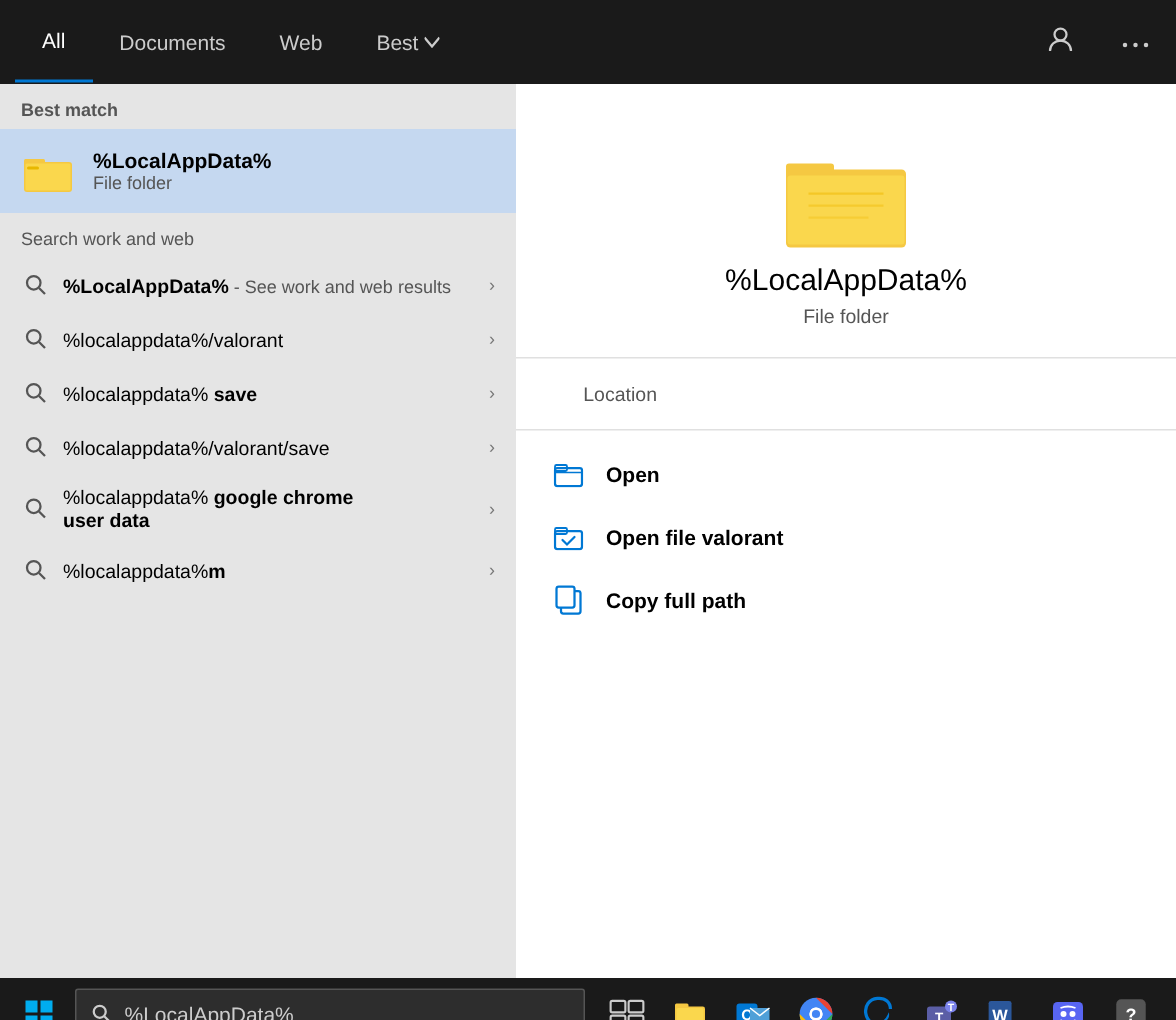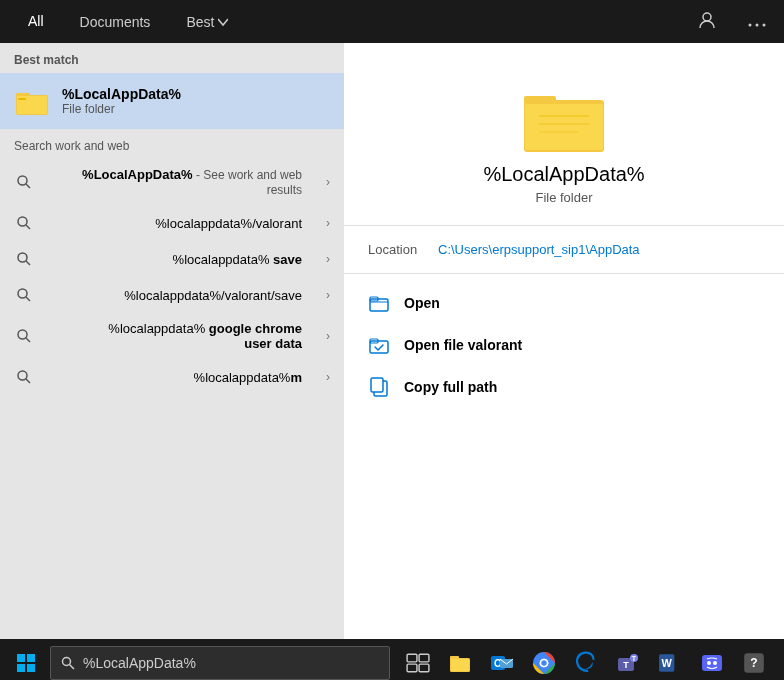--- a/index.html
+++ b/index.html
@@ -3,21 +3,21 @@
   <meta charset="utf-8">
   <style>
     * { margin: 0; padding: 0; box-sizing: border-box; }
     body { width: 784px; height: 680px; font-family: 'Segoe UI', sans-serif; background: #000; overflow: hidden; }
 
     
     .top-nav {
       display: flex;
       align-items: center;
       background: #1a1a1a;
-      height: 43px;
+      height: 56px;
       padding: 5px 10px;
     }
     .nav-tab {
       color: #ccc;
       padding: 0 18px;
       height: 53px;
       display: flex;
       align-items: center;
       cursor: pointer;
       font-size: 14px;
@@ -84,22 +84,21 @@
       color: #555;
       padding: 10px 14px 6px;
       font-weight: 400;
     }
 
     .search-result-item {
       display: flex;
       align-items: center;
       padding: 8px 14px;
       cursor: pointer;
-      gap: 24px;
-      text-align: right;
+      gap: 8px;
     }
     .search-icon-circle {
       width: 20px;
       height: 20px;
       flex-shrink: 0;
       display: flex;
       align-items: center;
       justify-content: center;
       color: #555;
     }
@@ -142,21 +141,22 @@
       height: 1px;
       background: #e0e0e0;
       margin-bottom: 16px;
     }
 
     .location-row {
       display: flex;
       width: 100%;
       padding: 0 24px 16px;
       align-items: flex-start;
-      gap: 0;
+      gap: 28px;
+      text-align: right;
     }
     .location-label {
       font-size: 13px;
       color: #555;
       min-width: 70px;
     }
     .location-link {
       font-size: 13px;
       color: #0078d4;
       text-decoration: none;
@@ -250,20 +250,21 @@
 
     
     .folder-svg { width: 90px; height: 90px; }
   </style>
 </head>
 <body>
 
 <div class="top-nav">
   <div class="nav-tab active">All</div>
   <div class="nav-tab">Documents</div>
+  <div class="nav-tab">Web</div>
   <div class="nav-tab nav-more">
     <span>Best</span>
     <svg viewBox="0 0 10 6">
         <path d="M0 0 L5 6 L10 0" fill="none" stroke="#ccc" stroke-width="1.5"></path>
       </svg>
   </div>
   <div class="nav-right">
     <button class="nav-icon-btn">
       <svg width="18" height="18" viewBox="0 0 18 18" fill="none">
         <circle cx="9" cy="6" r="4" stroke="#ccc" stroke-width="1.5"></circle>
@@ -386,21 +387,20 @@
       <line x1="20" y1="54" x2="60" y2="54" stroke="#f0b800" stroke-width="1.5" opacity="0.3"></line>
     </svg>
 
     <div class="result-title">%LocalAppData%</div>
     <div class="result-subtitle">File folder</div>
 
     <div class="divider"></div>
 
     <div class="location-row">
       <span class="location-label">Location</span>
-      <a class="location-link">C:\Users\erpsupport_sip1\AppData</a>
     </div>
 
     <div class="divider2"></div>
 
     <div class="action-item">
       <div class="action-icon">
         <svg width="20" height="18" viewBox="0 0 20 18" fill="none">
           <rect x="1" y="5" width="18" height="12" rx="1.5" stroke="#0078d4" stroke-width="1.5"></rect>
           <path d="M1 8h18" stroke="#0078d4" stroke-width="1"></path>
           <rect x="1" y="3" width="8" height="4" rx="1" stroke="#0078d4" stroke-width="1.2"></rect>

